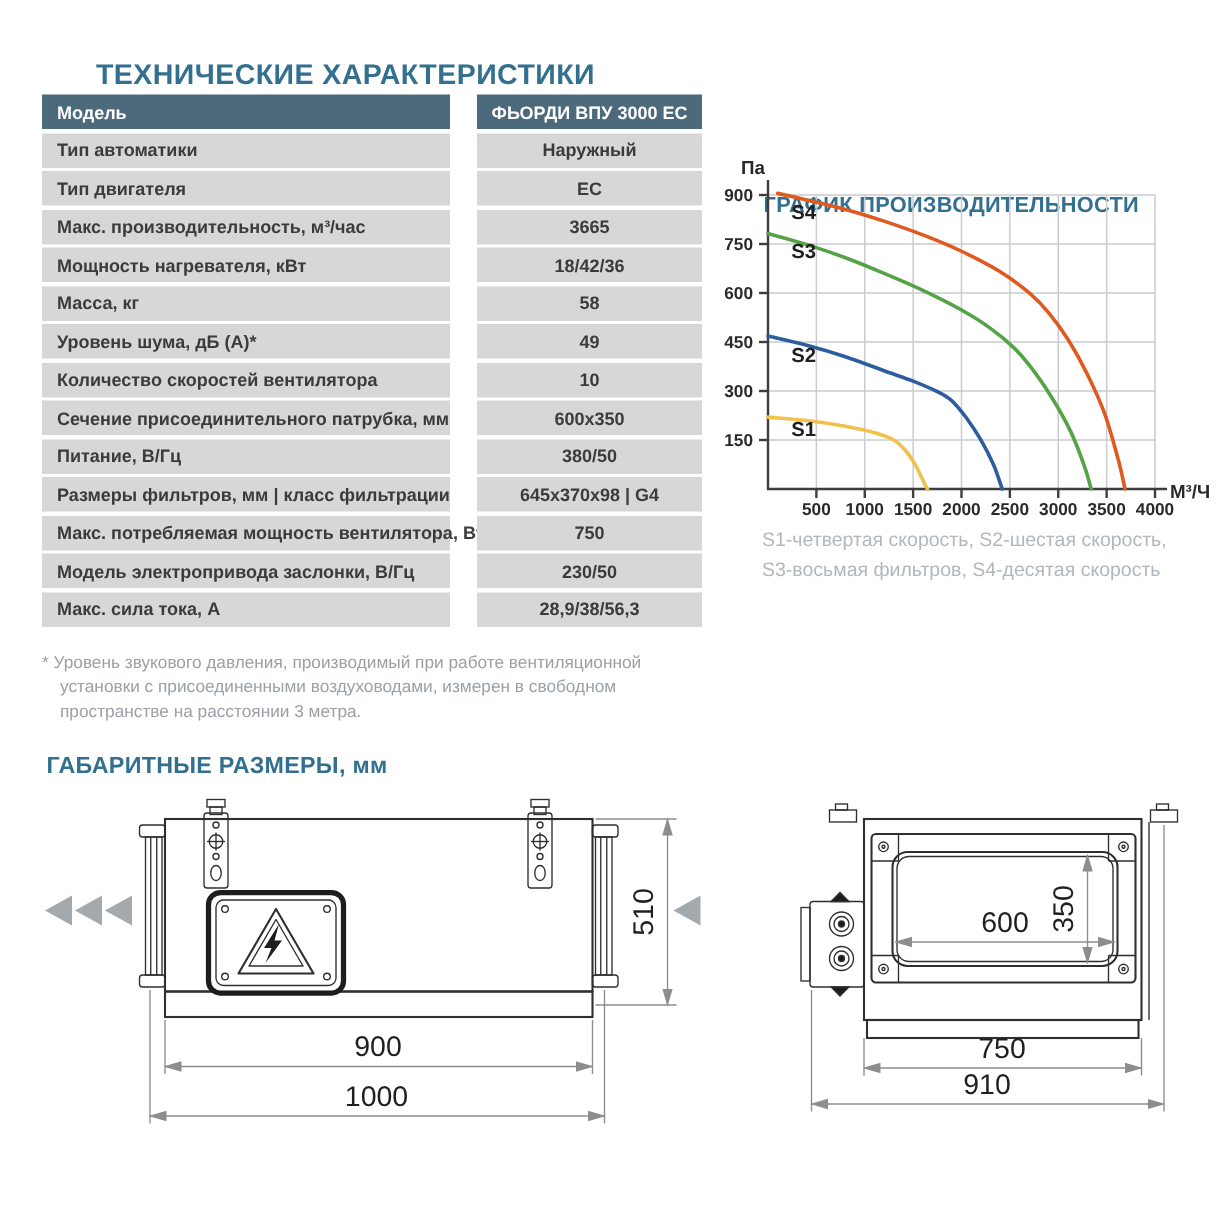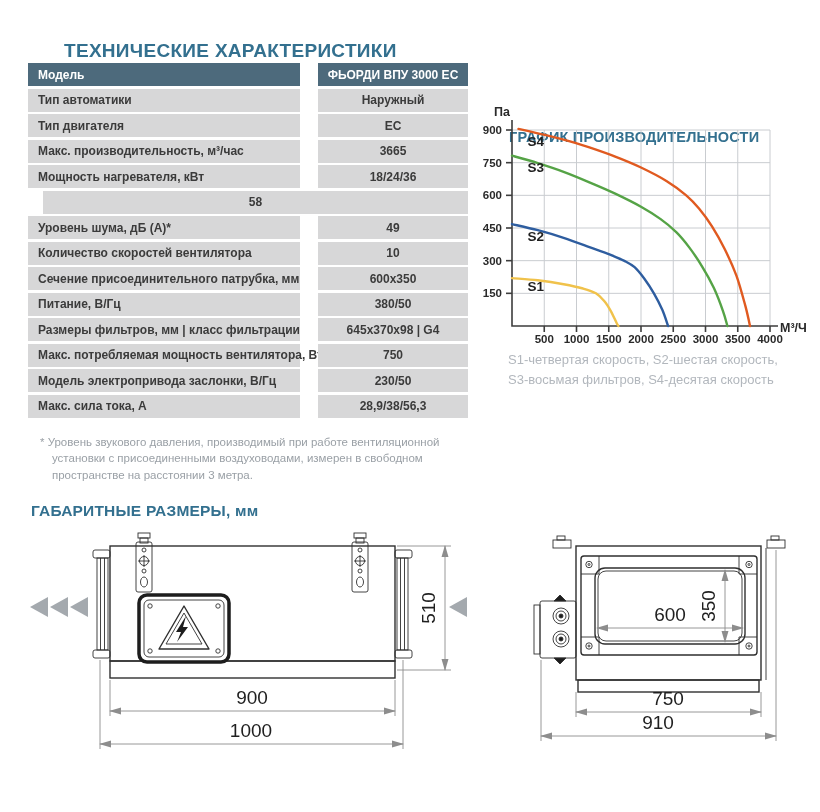--- a/index.html
+++ b/index.html
@@ -49,23 +49,24 @@
       <div class="t-row">
         <div class="t-label">Тип двигателя</div>
         <div class="t-value">EC</div>
       </div>
       <div class="t-row">
         <div class="t-label">Макс. производительность, м³/час</div>
         <div class="t-value">3665</div>
       </div>
       <div class="t-row">
         <div class="t-label">Мощность нагревателя, кВт</div>
-        <div class="t-value">18/24/36</div>
-      </div>
-      <div class="t-row">
+        <div class="t-value">18/42/36</div>
+      </div>
+      <div class="t-row">
+        <div class="t-label">Масса, кг</div>
         <div class="t-value">58</div>
       </div>
       <div class="t-row">
         <div class="t-label">Уровень шума, дБ (А)*</div>
         <div class="t-value">49</div>
       </div>
       <div class="t-row">
         <div class="t-label">Количество скоростей вентилятора</div>
         <div class="t-value">10</div>
       </div>
@@ -89,21 +90,21 @@
         <div class="t-label">Модель электропривода заслонки, В/Гц</div>
         <div class="t-value">230/50</div>
       </div>
       <div class="t-row">
         <div class="t-label">Макс. сила тока, А</div>
         <div class="t-value">28,9/38/56,3</div>
       </div>
     </div>
 </div>
 
-<div class="abs footnote" style="left:28px;top:434px;margin-left:12px;">* Уровень звукового давления, производимый при работе вентиляционной установки с присоединенными воздуховодами, измерен в свободном пространстве на расстоянии 3 метра.</div>
+<div class="abs footnote" style="left:28px;top:434px;">* Уровень звукового давления, производимый при работе вентиляционной установки с присоединенными воздуховодами, измерен в свободном пространстве на расстоянии 3 метра.</div>
 
 <div class="abs chart-title" style="left:509px;top:85px;">ГРАФИК ПРОИЗВОДИТЕЛЬНОСТИ</div>
 <svg id="perf-plot" class="abs" style="left:480px;top:106px;" width="340" height="244" viewBox="0 0 340 244">
     <line x1="64.25" y1="24" x2="64.25" y2="220" class="grid"></line>
     <line x1="96.5" y1="24" x2="96.5" y2="220" class="grid"></line>
     <line x1="128.75" y1="24" x2="128.75" y2="220" class="grid"></line>
     <line x1="161" y1="24" x2="161" y2="220" class="grid"></line>
     <line x1="193.25" y1="24" x2="193.25" y2="220" class="grid"></line>
     <line x1="225.5" y1="24" x2="225.5" y2="220" class="grid"></line>
     <line x1="257.75" y1="24" x2="257.75" y2="220" class="grid"></line>

